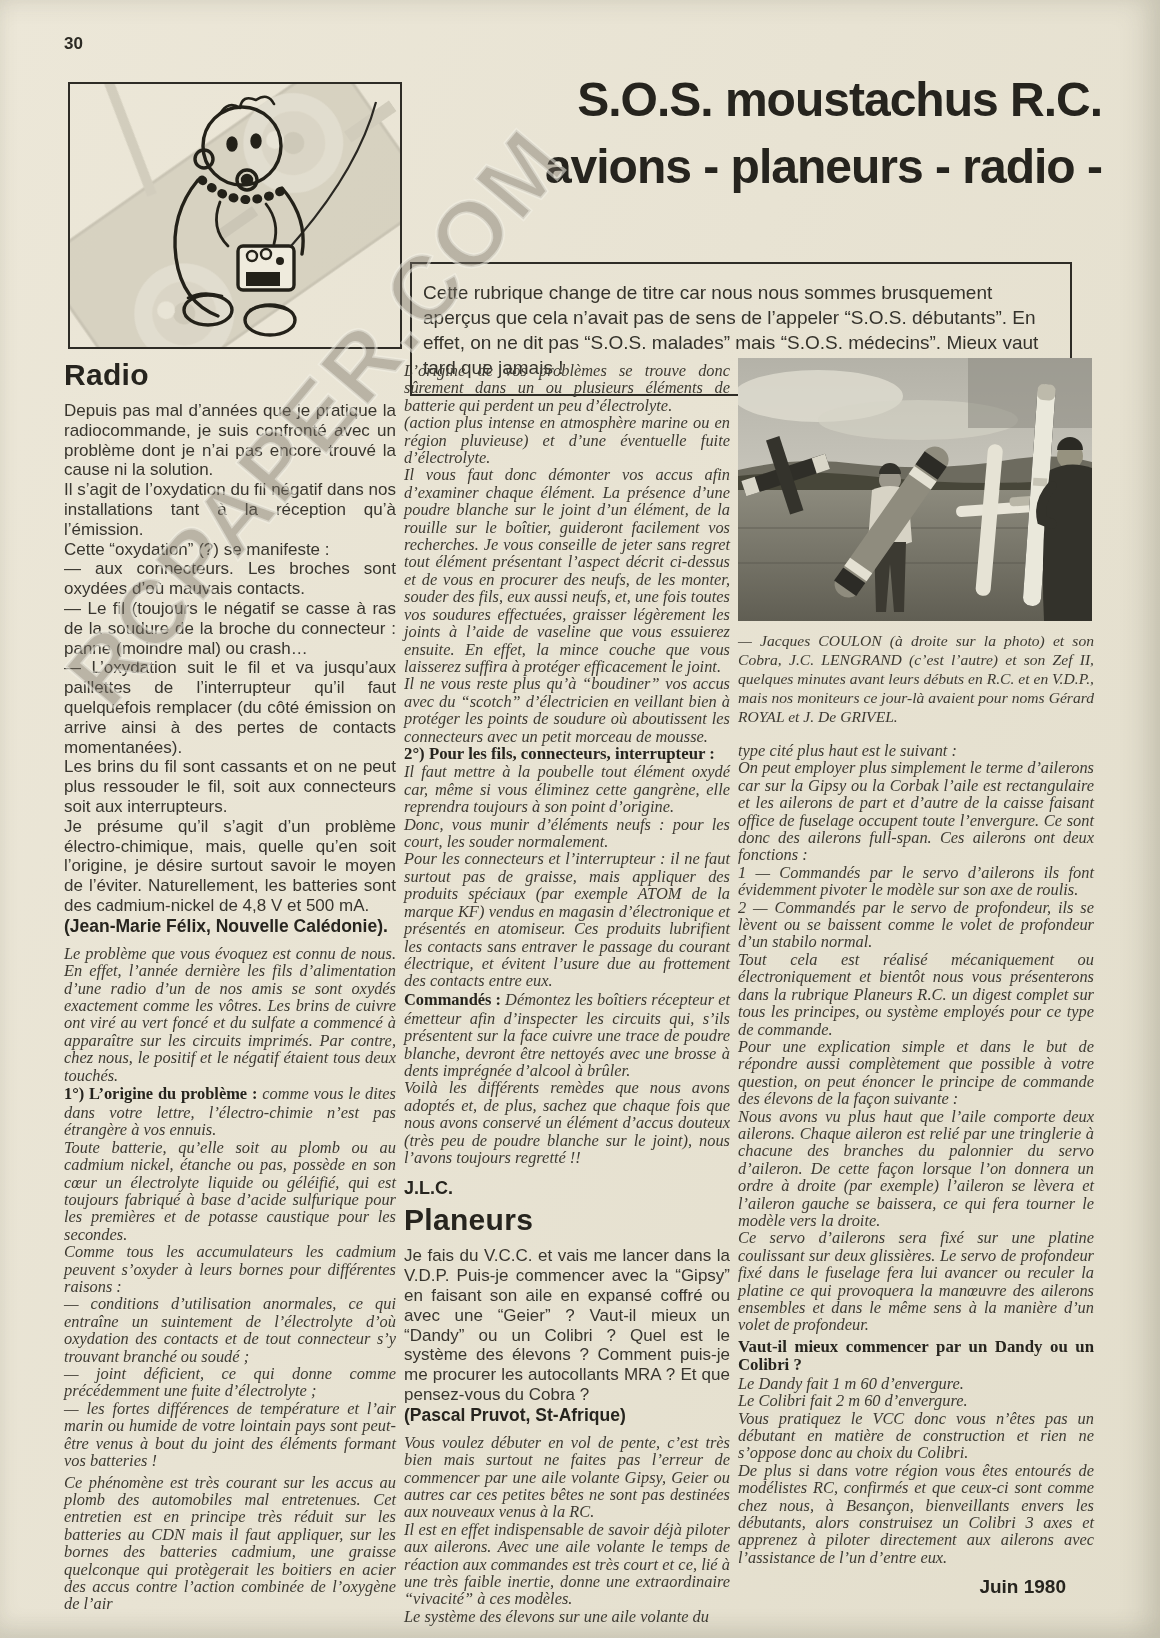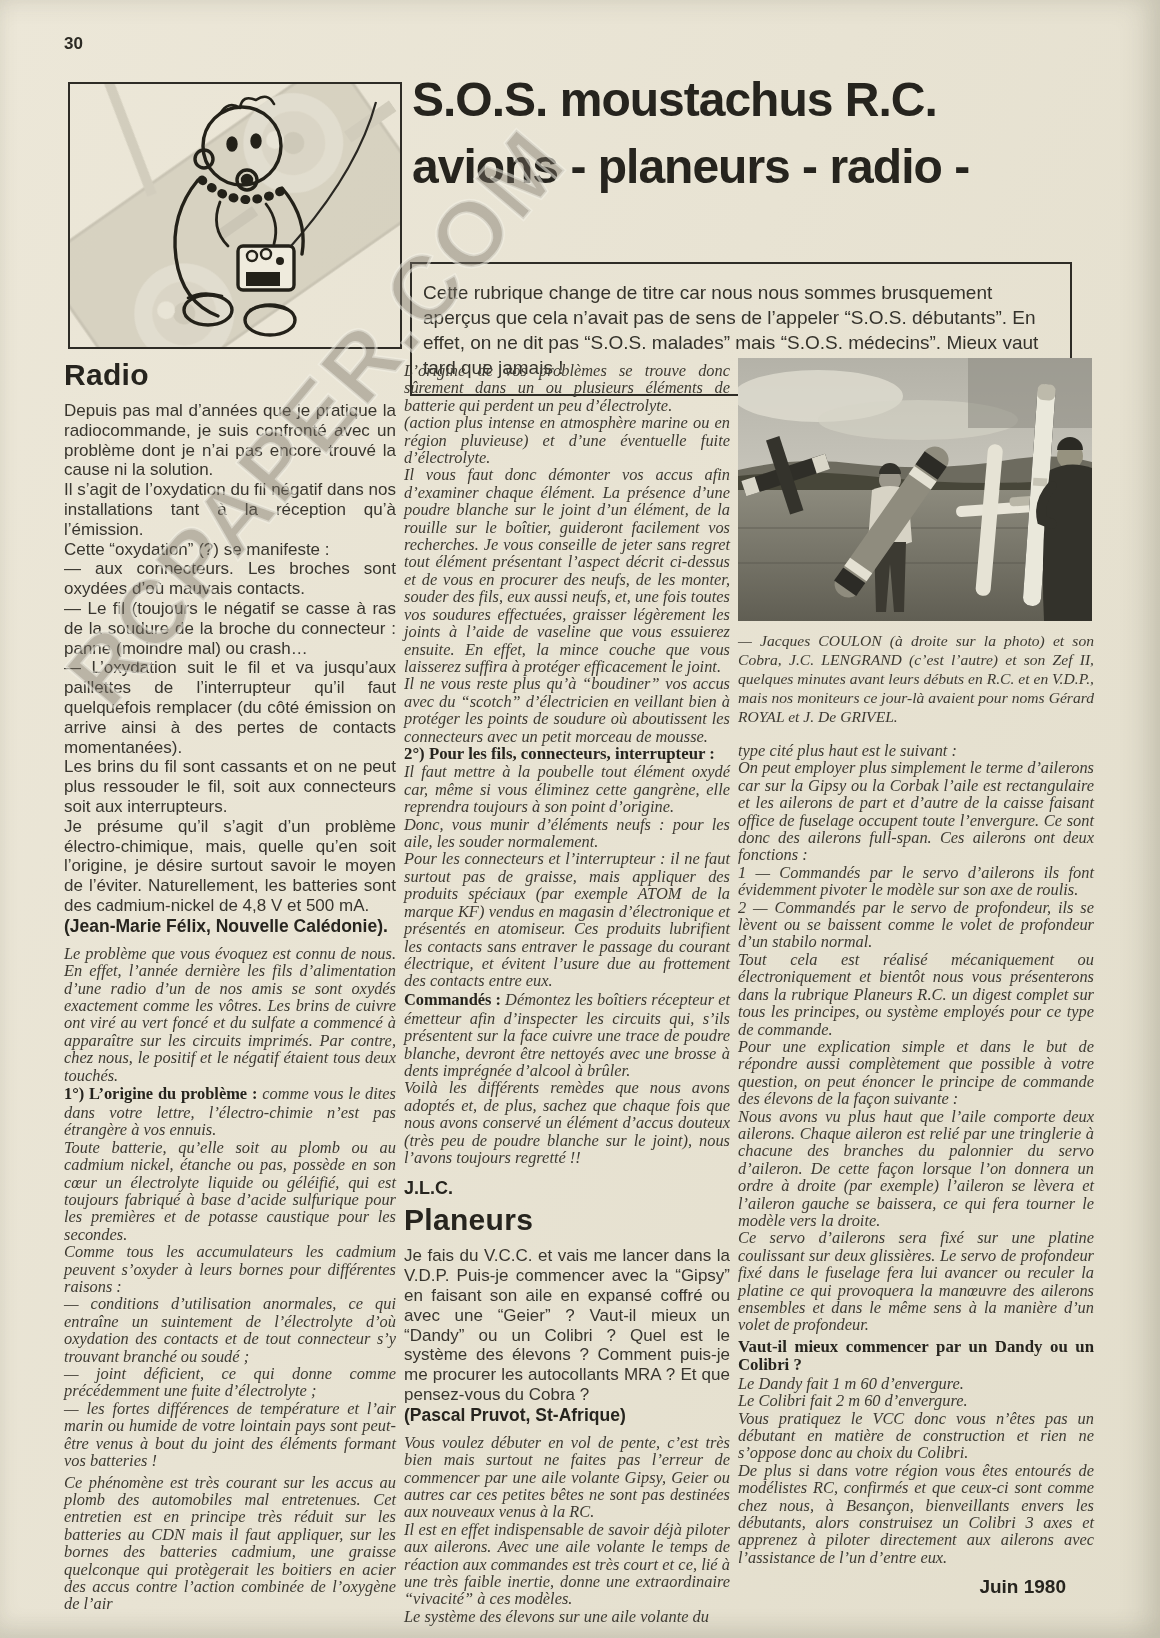--- a/index.html
+++ b/index.html
@@ -6,21 +6,21 @@
   .page{position:relative;width:1160px;height:1638px;margin:0 auto;overflow:hidden;
         background:linear-gradient(115deg,#ece7d8 0%,#e8e3d3 45%,#e3decc 100%);
         box-shadow:inset -16px 0 26px rgba(90,85,70,.16), inset 0 -12px 20px rgba(90,85,70,.10);
         font-family:"Liberation Sans",sans-serif;color:#38352e;}
   .pagenum{position:absolute;left:64px;top:34px;font:bold 17px "Liberation Sans",sans-serif;color:#2c2a24;}
   
   .illus{position:absolute;left:68px;top:82px;width:330px;height:263px;border:2px solid #2e2c26;
          overflow:hidden;background:transparent;}
   
   .title{position:absolute;left:412px;top:66px;width:690px;color:#26241e;
-         font:bold 48px/67px "Liberation Sans",sans-serif;letter-spacing:-1px;}
+         font:bold 48px/67px "Liberation Sans",sans-serif;letter-spacing:-1px;text-align:right;}
   
   .intro{position:absolute;left:410px;top:262px;width:636px;border:2px solid #2e2c26;
          padding:16px 11px 14px;font:19px/25px "Liberation Sans",sans-serif;color:#34322b;}
   
   .col{position:absolute;top:358px;}
   .col-left{left:64px;width:332px;}
   .col-mid{left:404px;top:362px;width:326px;}
   .col-right{left:738px;width:356px;}
   .col-h{font:bold 30px "Liberation Sans",sans-serif;color:#26241e;margin:0 0 9px;letter-spacing:.3px;}
   .sans{font:17px/19.8px "Liberation Sans",sans-serif;text-align:justify;margin:0;color:#38352e;}
@@ -129,21 +129,21 @@
     <p class="ital sp4">Ce phénomène est très courant sur les accus au plomb des automobiles mal entretenues. Cet entretien est en principe très réduit sur les batteries au CDN mais il faut appliquer, sur les bornes des batteries cadmium, une graisse quelconque qui protègerait les boitiers en acier des accus contre l’action combinée de l’oxygène de l’air</p>
   </div>
 
   <div class="col col-mid">
     <p class="ital">L’origine de vos problèmes se trouve donc sûrement dans un ou plusieurs éléments de batterie qui perdent un peu d’électrolyte.</p>
     <p class="ital">(action plus intense en atmosphère marine ou en région pluvieuse) et d’une éventuelle fuite d’électrolyte.</p>
     <p class="ital">Il vous faut donc démonter vos accus afin d’examiner chaque élément. La présence d’une poudre blanche sur le joint d’un élément, de la rouille sur le boîtier, guideront facilement vos recherches. Je vous conseille de jeter sans regret tout élément présentant l’aspect décrit ci-dessus et de vous en procurer des neufs, de les monter, souder des fils, eux aussi neufs, et, une fois toutes vos soudures effectuées, graisser légèrement les joints à l’aide de vaseline que vous essuierez ensuite. En effet, la mince couche que vous laisserez suffira à protéger efficacement le joint.</p>
     <p class="ital">Il ne vous reste plus qu’à “boudiner” vos accus avec du “scotch” d’électricien en veillant bien à protéger les points de soudure où aboutissent les connecteurs avec un petit morceau de mousse.</p>
     <p class="bserif">2°) Pour les fils, connecteurs, interrupteur :</p>
     <p class="ital">Il faut mettre à la poubelle tout élément oxydé car, même si vous éliminez cette gangrène, elle reprendra toujours à son point d’origine.</p>
-    <p class="ital">Donc, vous munir d’éléments neufs : pour les aile, les souder normalement.</p>
+    <p class="ital">Donc, vous munir d’éléments neufs : pour les court, les souder normalement.</p>
     <p class="ital">Pour les connecteurs et l’interrupteur : il ne faut surtout pas de graisse, mais appliquer des produits spéciaux (par exemple ATOM de la marque KF) vendus en magasin d’électronique et présentés en atomiseur. Ces produits lubrifient les contacts sans entraver le passage du courant électrique, et évitent l’usure due au frottement des contacts entre eux.</p>
     <p class="ital"><span class="lead">Commandés :</span> <span>Démontez les boîtiers récepteur et émetteur afin d’inspecter les circuits qui, s’ils présentent sur la face cuivre une trace de poudre blanche, devront être nettoyés avec une brosse à dents imprégnée d’alcool à brûler.</span></p>
     <p class="ital">Voilà les différents remèdes que nous avons adoptés et, de plus, sachez que chaque fois que nous avons conservé un élément d’accus douteux (très peu de poudre blanche sur le joint), nous l’avons toujours regretté !!</p>
     <p class="sig">J.L.C.</p>
     <h2 class="col-h">Planeurs</h2>
     <p class="sans">Je fais du V.C.C. et vais me lancer dans la V.D.P. Puis-je commencer avec la “Gipsy” en faisant son aile en expansé coffré ou avec une “Geier” ? Vaut-il mieux un “Dandy” ou un Colibri ? Quel est le système des élevons ? Comment puis-je me procurer les autocollants MRA ? Et que pensez-vous du Cobra ?</p>
     <p class="sansb">(Pascal Pruvot, St-Afrique)</p>
     <p class="ital sp8">Vous voulez débuter en vol de pente, c’est très bien mais surtout ne faites pas l’erreur de commencer par une aile volante Gipsy, Geier ou autres car ces petites bêtes ne sont pas destinées aux nouveaux venus à la RC.</p>
     <p class="ital">Il est en effet indispensable de savoir déjà piloter aux ailerons. Avec une aile volante le temps de réaction aux commandes est très court et ce, lié à une très faible inertie, donne une extraordinaire “vivacité” à ces modèles.</p>
     <p class="ital">Le système des élevons sur une aile volante du</p>

